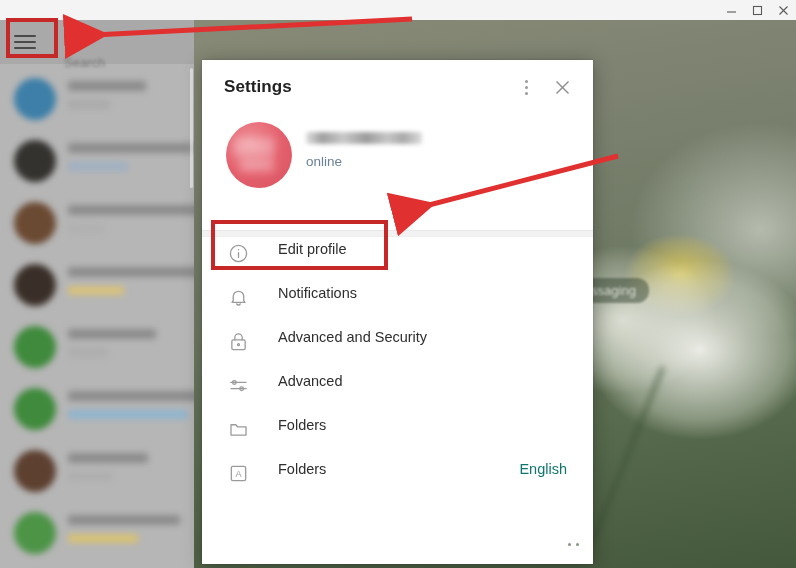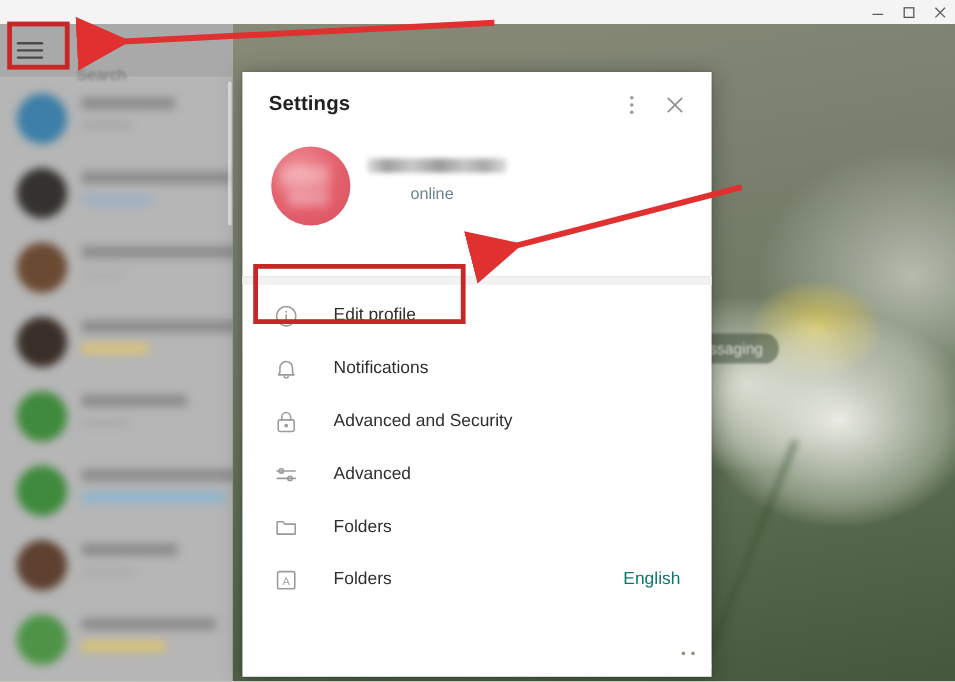--- a/index.html
+++ b/index.html
@@ -149,32 +149,32 @@
   #avatar .blur-b { left: 14px; top: 36px; width: 34px; height: 14px; }
   #profile-name {
     position: absolute; left: 104px; top: 18px;
     width: 116px; height: 12px;
     background: linear-gradient(90deg,#dedede 0%,#9f9f9f 14%,#c9c9c9 32%,#9b9b9b 52%,#c6c6c6 70%,#a8a8a8 84%,#dcdcdc 100%);
     filter: blur(2.2px);
     border-radius: 2px;
   }
   #profile-status {
     position: absolute; left: 104px; top: 40px;
-    font-size: 13.5px; color: #6b8294; margin-left: 36px;
+    font-size: 13.5px; color: #6b8294;
   }
 
   #menu-divider {
     height: 7px; background: #f2f2f2;
     border-top: 1px solid #e8e8e8; border-bottom: 1px solid #eeeeee;
   }
 
   #menu-list { padding-top: 4px; }
   .menu-item {
     position: relative; height: 44px;
-    display: flex; align-items: center;
+    display: flex; align-items: flex-start;
   }
   .menu-item .mi-icon {
     width: 24px; height: 24px; margin-left: 24px;
     display: flex; align-items: center; justify-content: center;
     color: #9b9b9b; flex: none;
   }
   .menu-item .mi-icon svg { display: block; }
   .menu-item .mi-label {
     margin-left: 28px;
     font-size: 14.5px; color: #2e2e2e;

